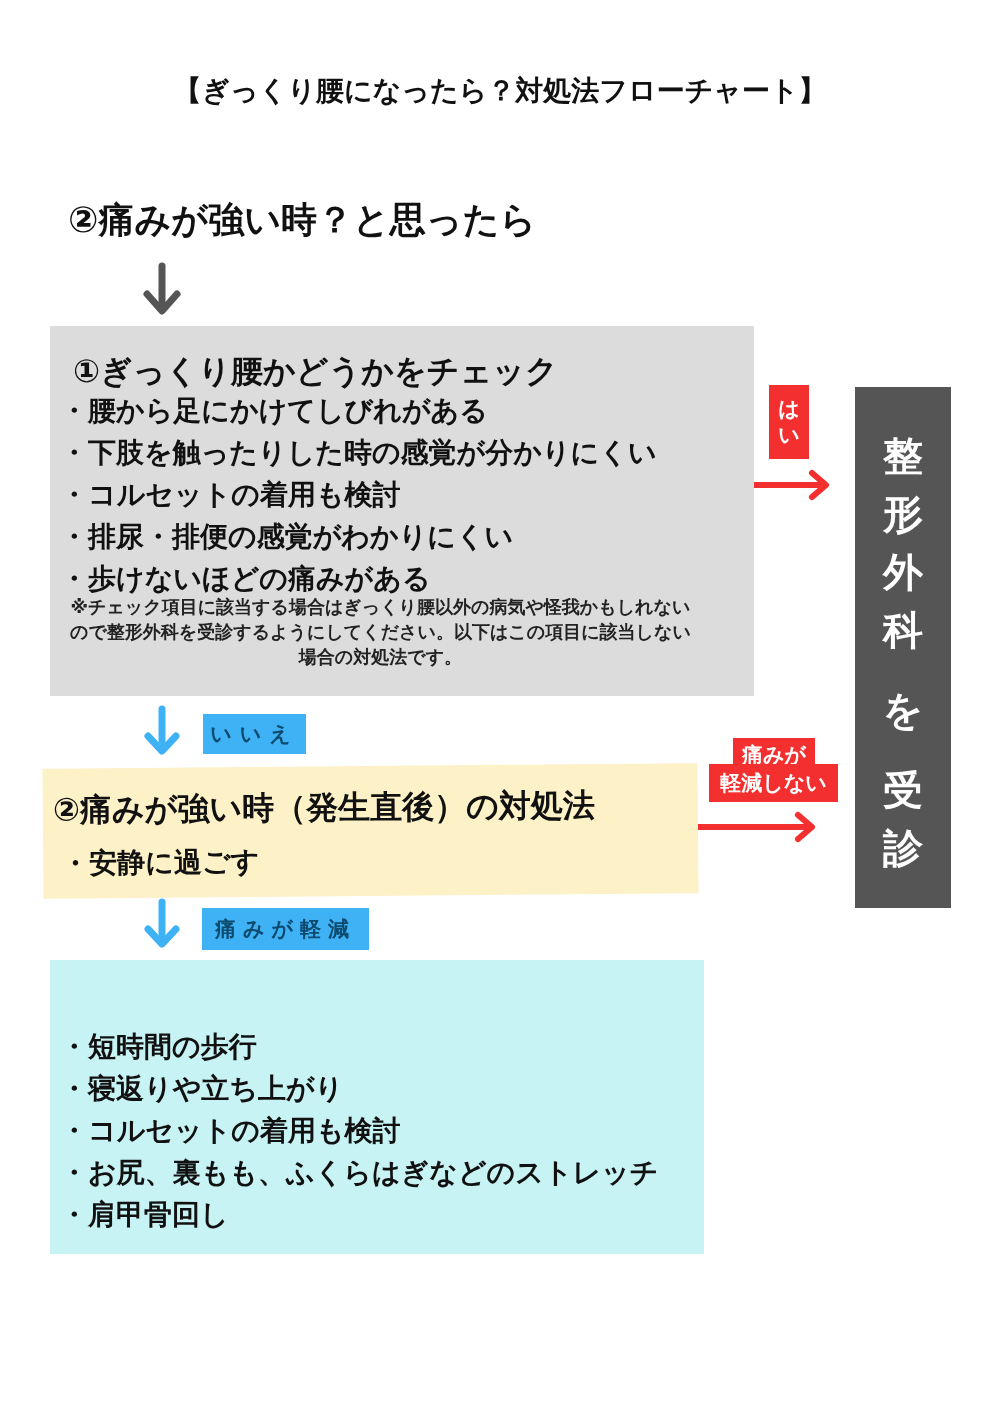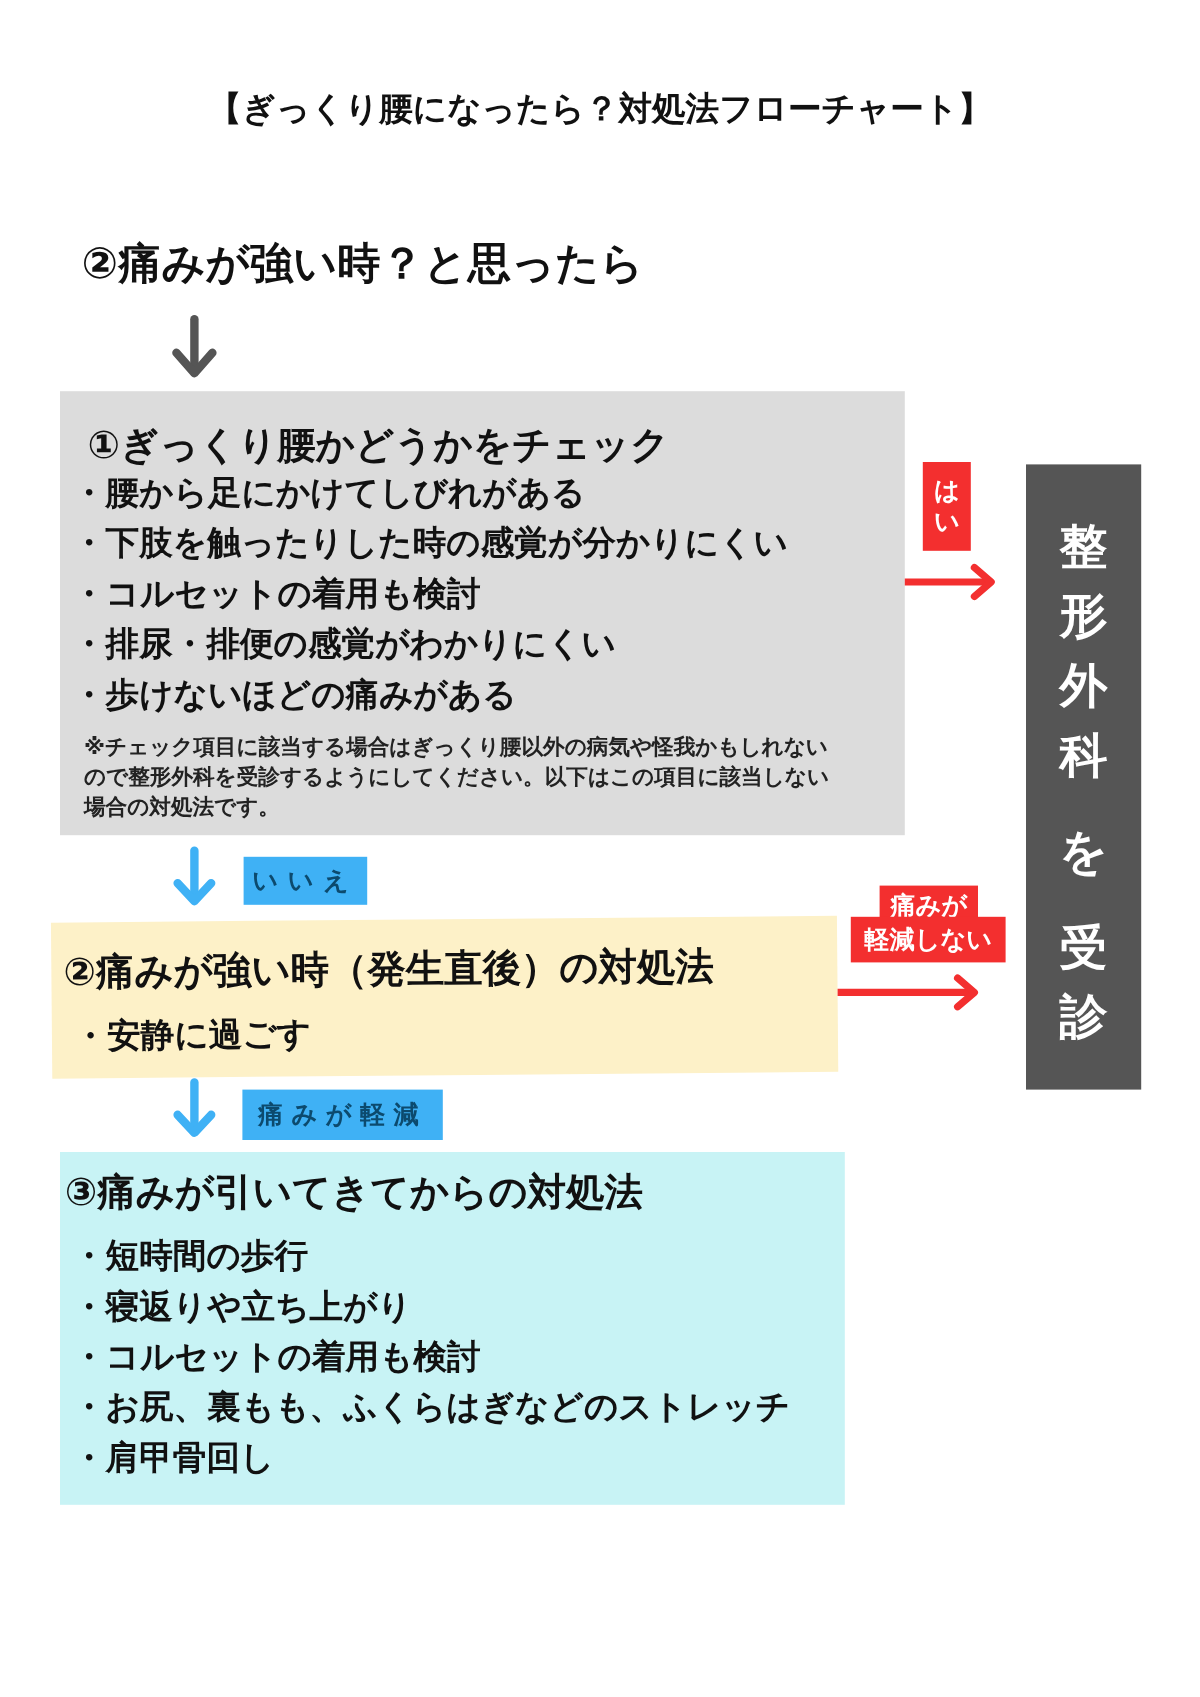--- a/index.html
+++ b/index.html
@@ -49,21 +49,21 @@
 
 <div class="box box-check">
   <div class="abs box-heading" style="left:6px; top:24px;margin-left:17px;">①ぎっくり腰かどうかをチェック</div>
   <div class="abs" style="left:10px; top:64px;">
     <div class="box-item">・腰から足にかけてしびれがある</div>
     <div class="box-item">・下肢を触ったりした時の感覚が分かりにくい</div>
     <div class="box-item">・コルセットの着用も検討</div>
     <div class="box-item">・排尿・排便の感覚がわかりにくい</div>
     <div class="box-item">・歩けないほどの痛みがある</div>
   </div>
-  <div class="abs" style="left:20px; top:284px;">
+  <div class="abs" style="left:20px; top:268px;text-align:center;">
     <div class="note">※チェック項目に該当する場合はぎっくり腰以外の病気や怪我かもしれない</div>
     <div class="note">ので整形外科を受診するようにしてください。以下はこの項目に該当しない</div>
     <div class="note">場合の対処法です。</div>
   </div>
 </div>
 
 <div class="abs tag-red" style="left:769px; top:385px; width:40px; height:74px; flex-direction:column; font-size:21px; line-height:26px;">
   <span>は</span>
   <span>い</span>
 </div>
@@ -112,21 +112,20 @@
 
 <div class="abs arrow-down" style="left:142px; top:898px;">
   <svg width="40" height="52" viewBox="0 0 40 52">
     <line x1="20" y1="4" x2="20" y2="44" stroke="#3fb1f5" stroke-width="7" stroke-linecap="round"></line>
     <polyline points="6,31 20,46 34,31" fill="none" stroke="#3fb1f5" stroke-width="7" stroke-linecap="round" stroke-linejoin="round"></polyline>
   </svg>
 </div>
 <div class="abs tag-blue" style="left:202px; top:908px; width:167px; height:42px; letter-spacing:7px;">痛みが軽減</div>
 
 <div class="box box-recover">
-  <div class="abs box-heading" style="left:4px; top:12px;">③痛みが引いてきてからの対処法</div>
   <div class="abs" style="left:10px; top:66px;">
     <div class="box-item">・短時間の歩行</div>
     <div class="box-item">・寝返りや立ち上がり</div>
     <div class="box-item">・コルセットの着用も検討</div>
     <div class="box-item">・お尻、裏もも、ふくらはぎなどのストレッチ</div>
     <div class="box-item">・肩甲骨回し</div>
   </div>
 </div>
 
 </body></html>

